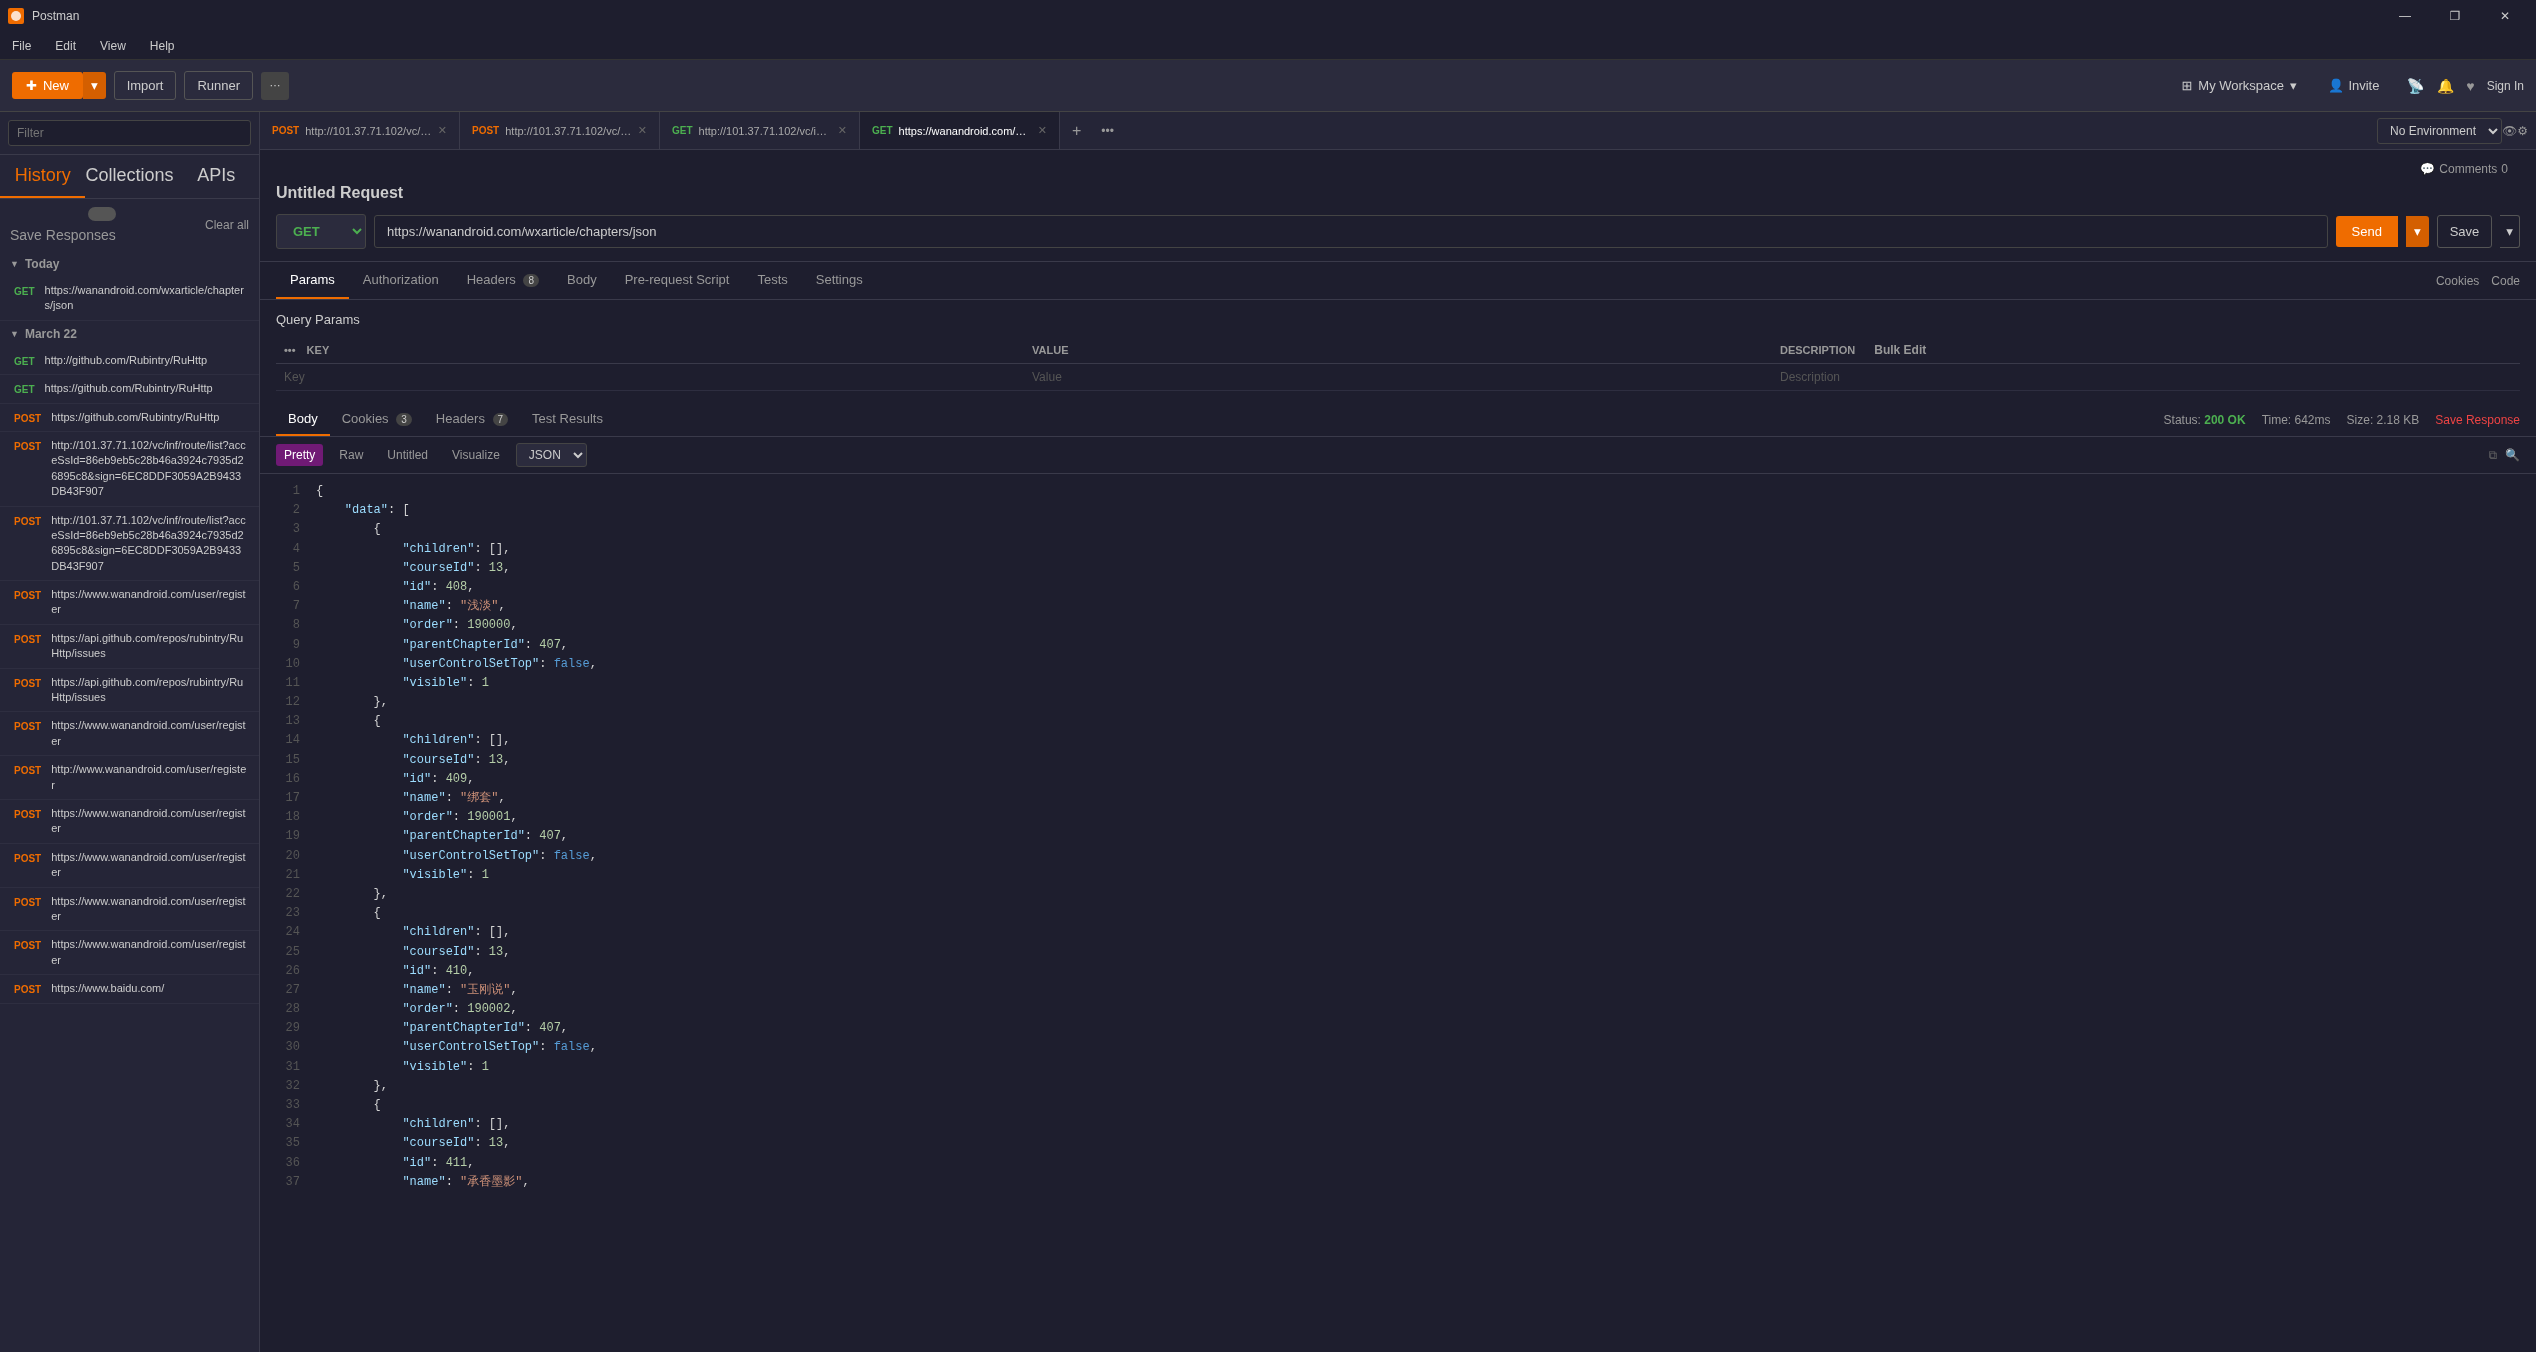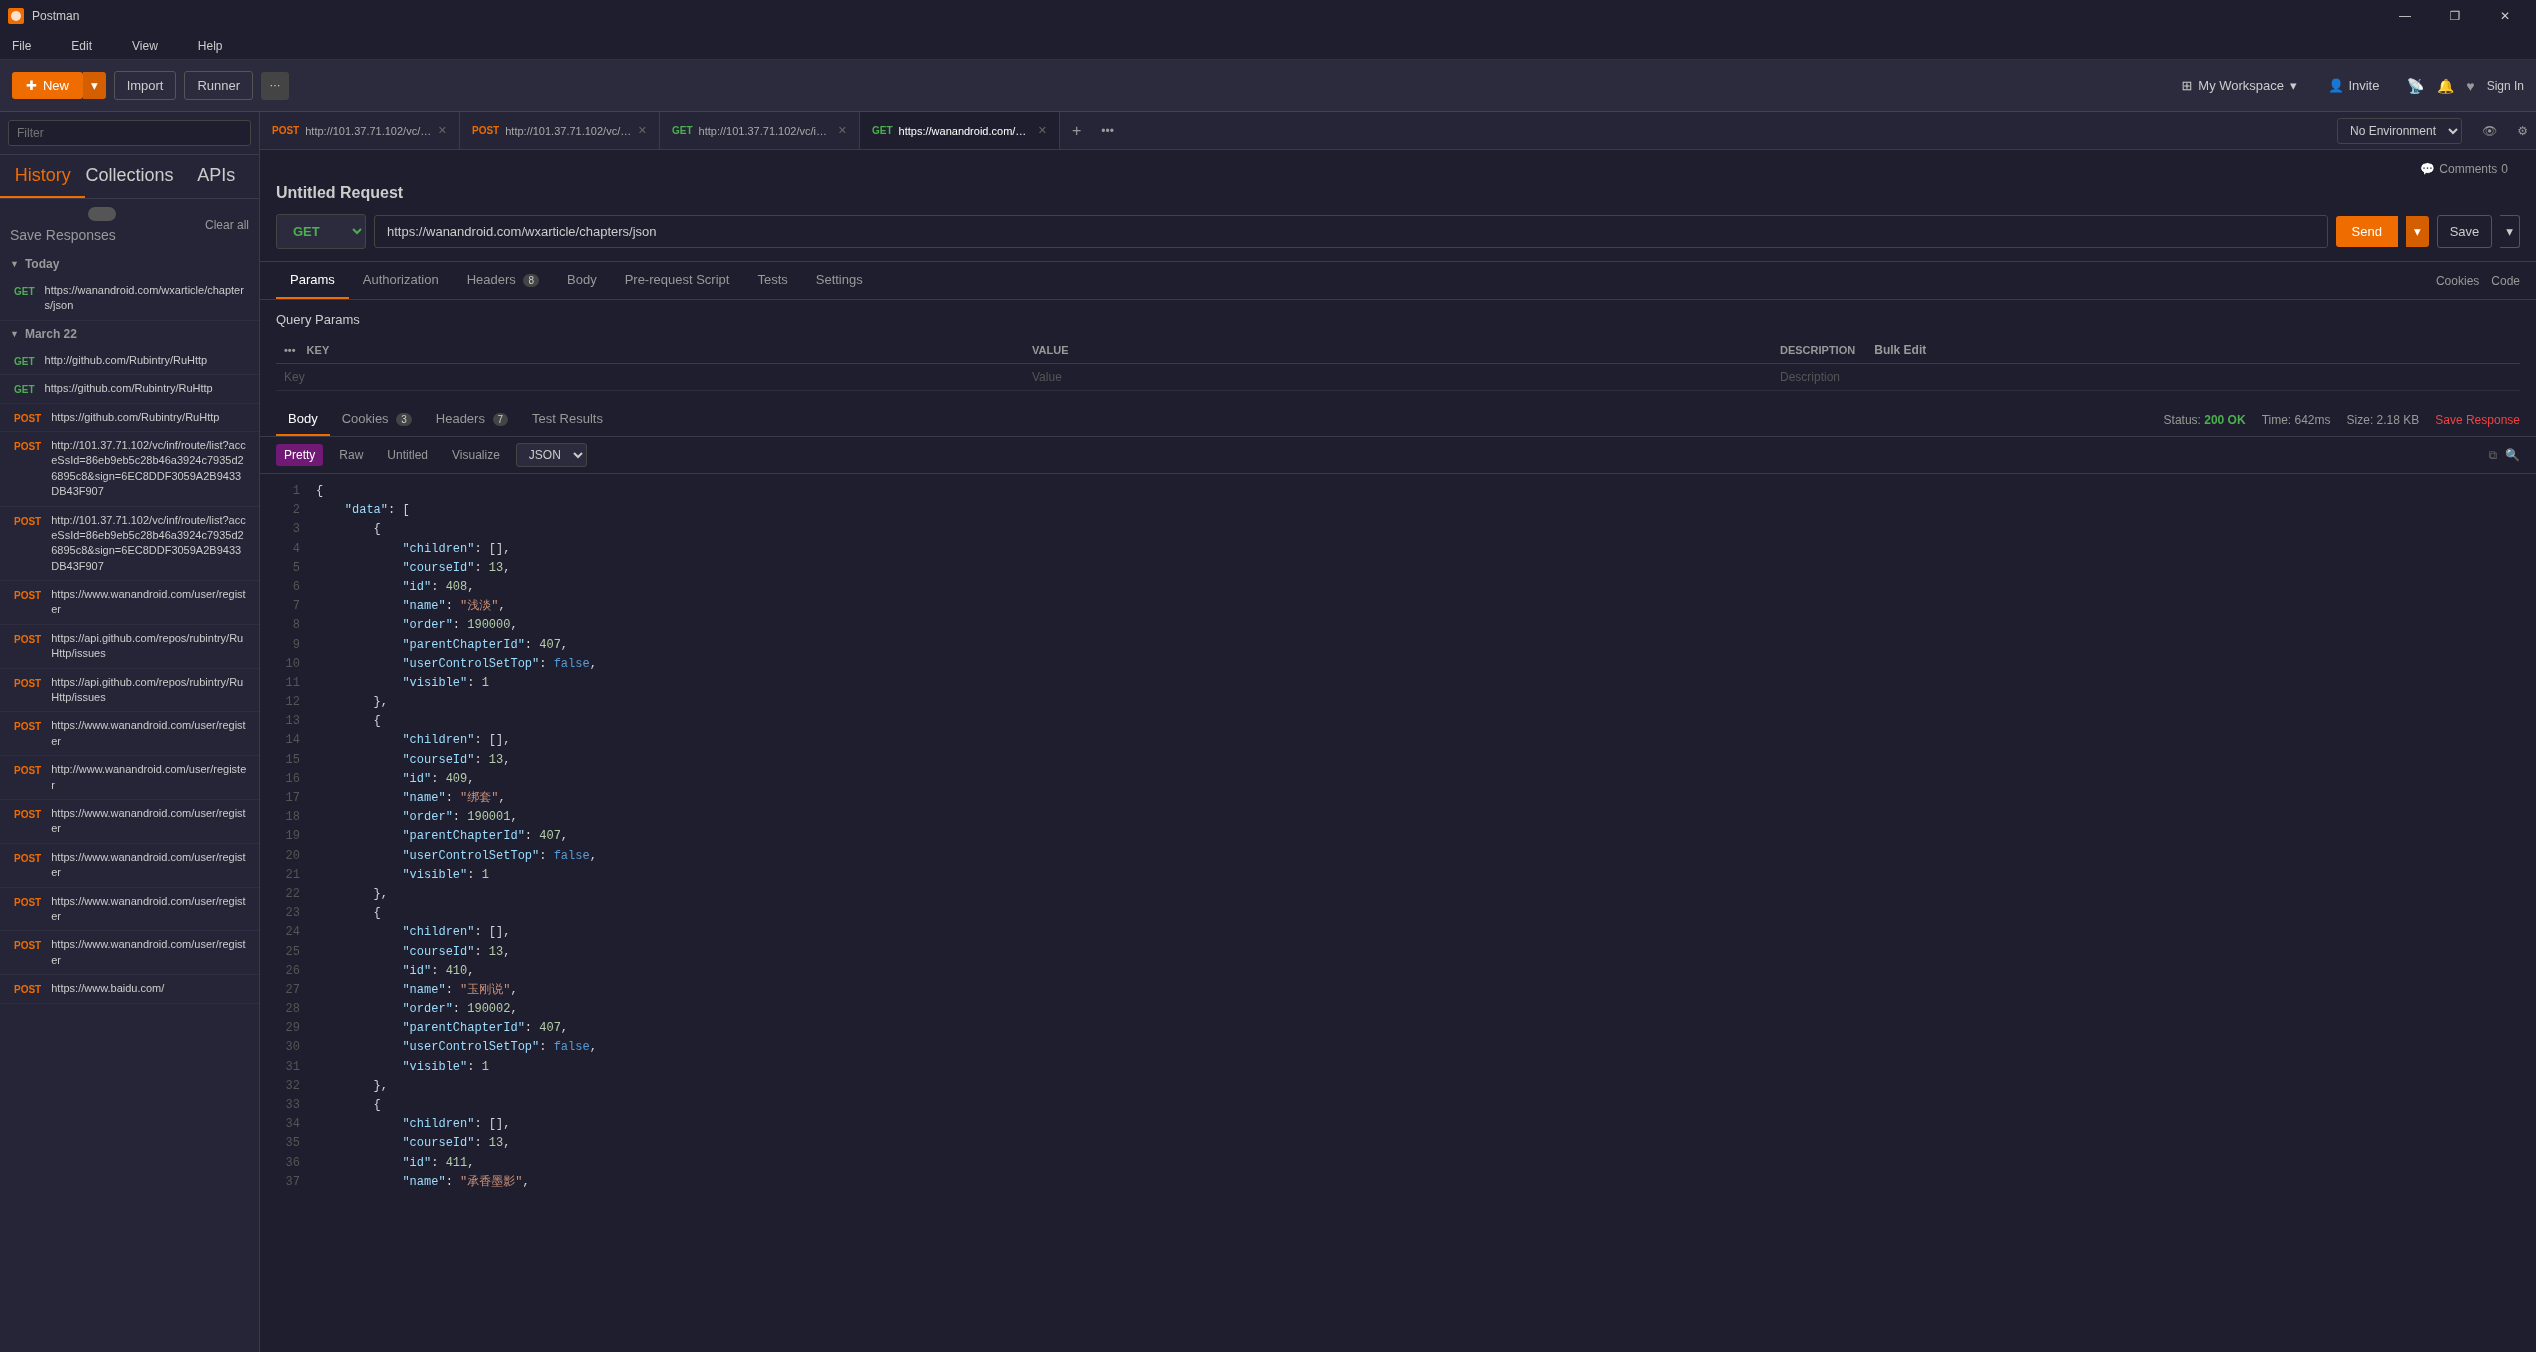--- a/index.html
+++ b/index.html
@@ -6,21 +6,21 @@
     body { font-family: -apple-system, BlinkMacSystemFont, 'Segoe UI', sans-serif; font-size: 12px; background: #1a1a2e; color: #d4d4d4; overflow: hidden; height: 100vh; display: flex; flex-direction: column; }
 
     
     .title-bar { background: #1e1e2e; display: flex; align-items: center; height: 32px; padding: 0 8px; gap: 8px; }
     .title-bar-icon { width: 16px; height: 16px; background: #ef6c00; border-radius: 2px; display: flex; align-items: center; justify-content: center; }
     .title-bar-text { color: #ccc; font-size: 12px; }
     .title-bar-controls { margin-left: auto; display: flex; gap: 4px; }
     .title-bar-btn { width: 46px; height: 32px; border: none; background: transparent; color: #ccc; cursor: pointer; font-size: 12px; display: flex; align-items: center; justify-content: center; }
 
     
-    .menu-bar { background: #1e1e2e; display: flex; align-items: center; height: 28px; padding: 0 8px; gap: 32px; border-bottom: 1px solid #333; }
+    .menu-bar { background: #1e1e2e; display: flex; align-items: center; height: 28px; padding: 0 8px; gap: 16px; border-bottom: 1px solid #333; }
     .menu-item { color: #ccc; font-size: 12px; cursor: pointer; padding: 2px 4px; }
 
     
     .toolbar { background: #2b2b3d; display: flex; align-items: center; height: 52px; padding: 0 12px; gap: 8px; border-bottom: 1px solid #444; }
     .new-btn { background: #ef6c00; color: white; border: none; border-radius: 3px; padding: 6px 14px; cursor: pointer; font-size: 13px; display: flex; align-items: center; gap: 6px; }
     .new-btn-arrow { background: #d45f00; border: none; color: white; padding: 6px 8px; border-radius: 0 3px 3px 0; cursor: pointer; }
     .import-btn { background: transparent; border: 1px solid #555; color: #ccc; padding: 6px 12px; border-radius: 3px; cursor: pointer; font-size: 13px; }
     .runner-btn { background: transparent; border: 1px solid #555; color: #ccc; padding: 6px 12px; border-radius: 3px; cursor: pointer; font-size: 13px; }
     .workspace-btn { background: transparent; border: none; color: #ccc; padding: 6px 12px; cursor: pointer; font-size: 13px; display: flex; align-items: center; gap: 6px; margin-left: auto; }
     .invite-btn { background: transparent; border: none; color: #ccc; padding: 6px 12px; cursor: pointer; font-size: 13px; }
@@ -57,21 +57,21 @@
     .tabs-bar { display: flex; align-items: center; background: #252537; border-bottom: 1px solid #3a3a4a; height: 38px; overflow-x: auto; }
     .tab { display: flex; align-items: center; gap: 6px; padding: 0 12px; height: 38px; border-right: 1px solid #3a3a4a; cursor: pointer; max-width: 200px; white-space: nowrap; overflow: hidden; font-size: 11px; color: #aaa; flex-shrink: 0; }
     .tab.active { background: #1e1e2e; color: #fff; }
     .tab-method { font-size: 10px; font-weight: bold; }
     .tab-method-post { color: #ef6c00; }
     .tab-method-get { color: #4caf50; }
     .tab-url { overflow: hidden; text-overflow: ellipsis; max-width: 140px; }
     .tab-close { color: #666; font-size: 11px; }
     .tab-add { padding: 0 12px; color: #999; cursor: pointer; font-size: 16px; }
     .tab-more { padding: 0 8px; color: #999; cursor: pointer; }
-    .env-selector { margin-left: auto; display: flex; align-items: center; gap: 20px; padding-right: 8px; }
+    .env-selector { margin-left: auto; display: flex; align-items: center; gap: 0; padding-right: 8px; }
     .env-dropdown { background: #252537; border: 1px solid #444; color: #ccc; padding: 4px 8px; border-radius: 3px; font-size: 12px; cursor: pointer; }
 
     
     .request-area { padding: 12px 16px; border-bottom: 1px solid #3a3a4a; }
     .request-title { color: #ccc; font-size: 16px; margin-bottom: 12px; }
     .request-url-bar { display: flex; align-items: center; gap: 8px; }
     .method-select { background: #2b2b3d; border: 1px solid #444; color: #4caf50; padding: 8px 12px; border-radius: 3px; font-size: 13px; font-weight: bold; cursor: pointer; width: 90px; }
     .url-input { flex: 1; background: #1e1e2e; border: 1px solid #444; color: #ccc; padding: 8px 12px; border-radius: 3px; font-size: 13px; }
     .send-btn { background: #ef6c00; color: white; border: none; padding: 8px 16px; border-radius: 3px 0 0 3px; cursor: pointer; font-size: 13px; }
     .send-arrow { background: #d45f00; color: white; border: none; padding: 8px 8px; border-radius: 0 3px 3px 0; cursor: pointer; }

